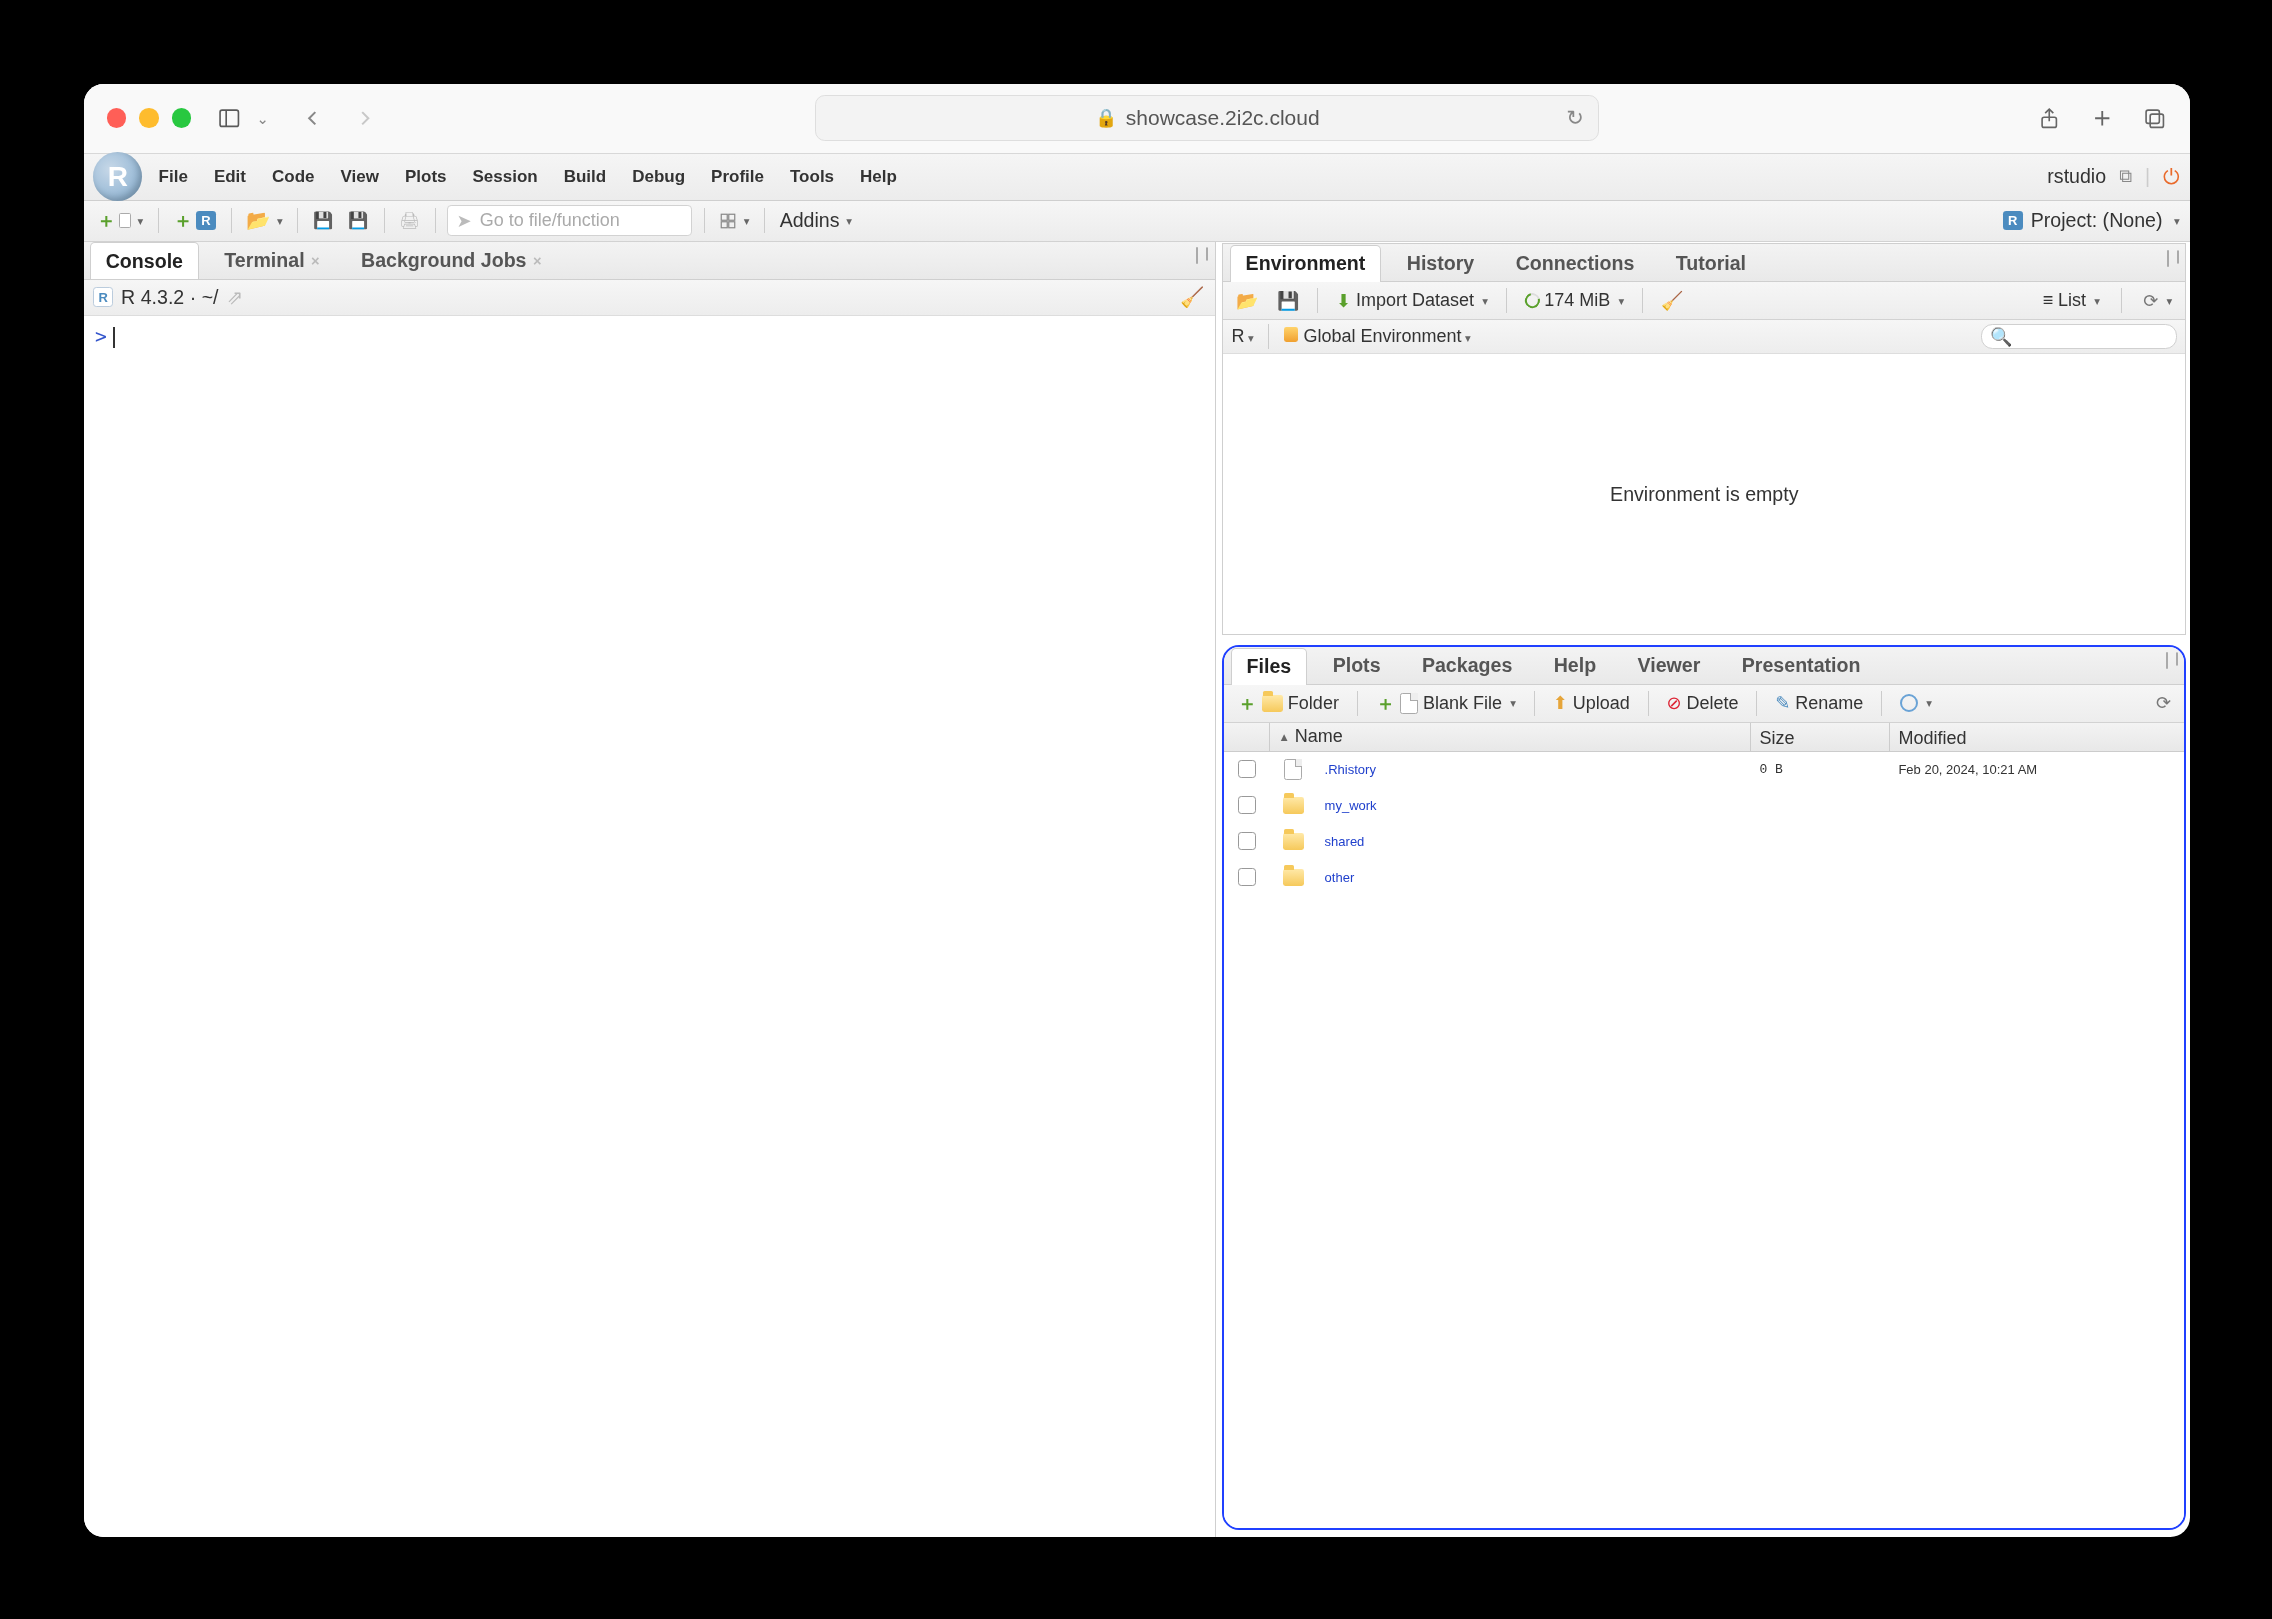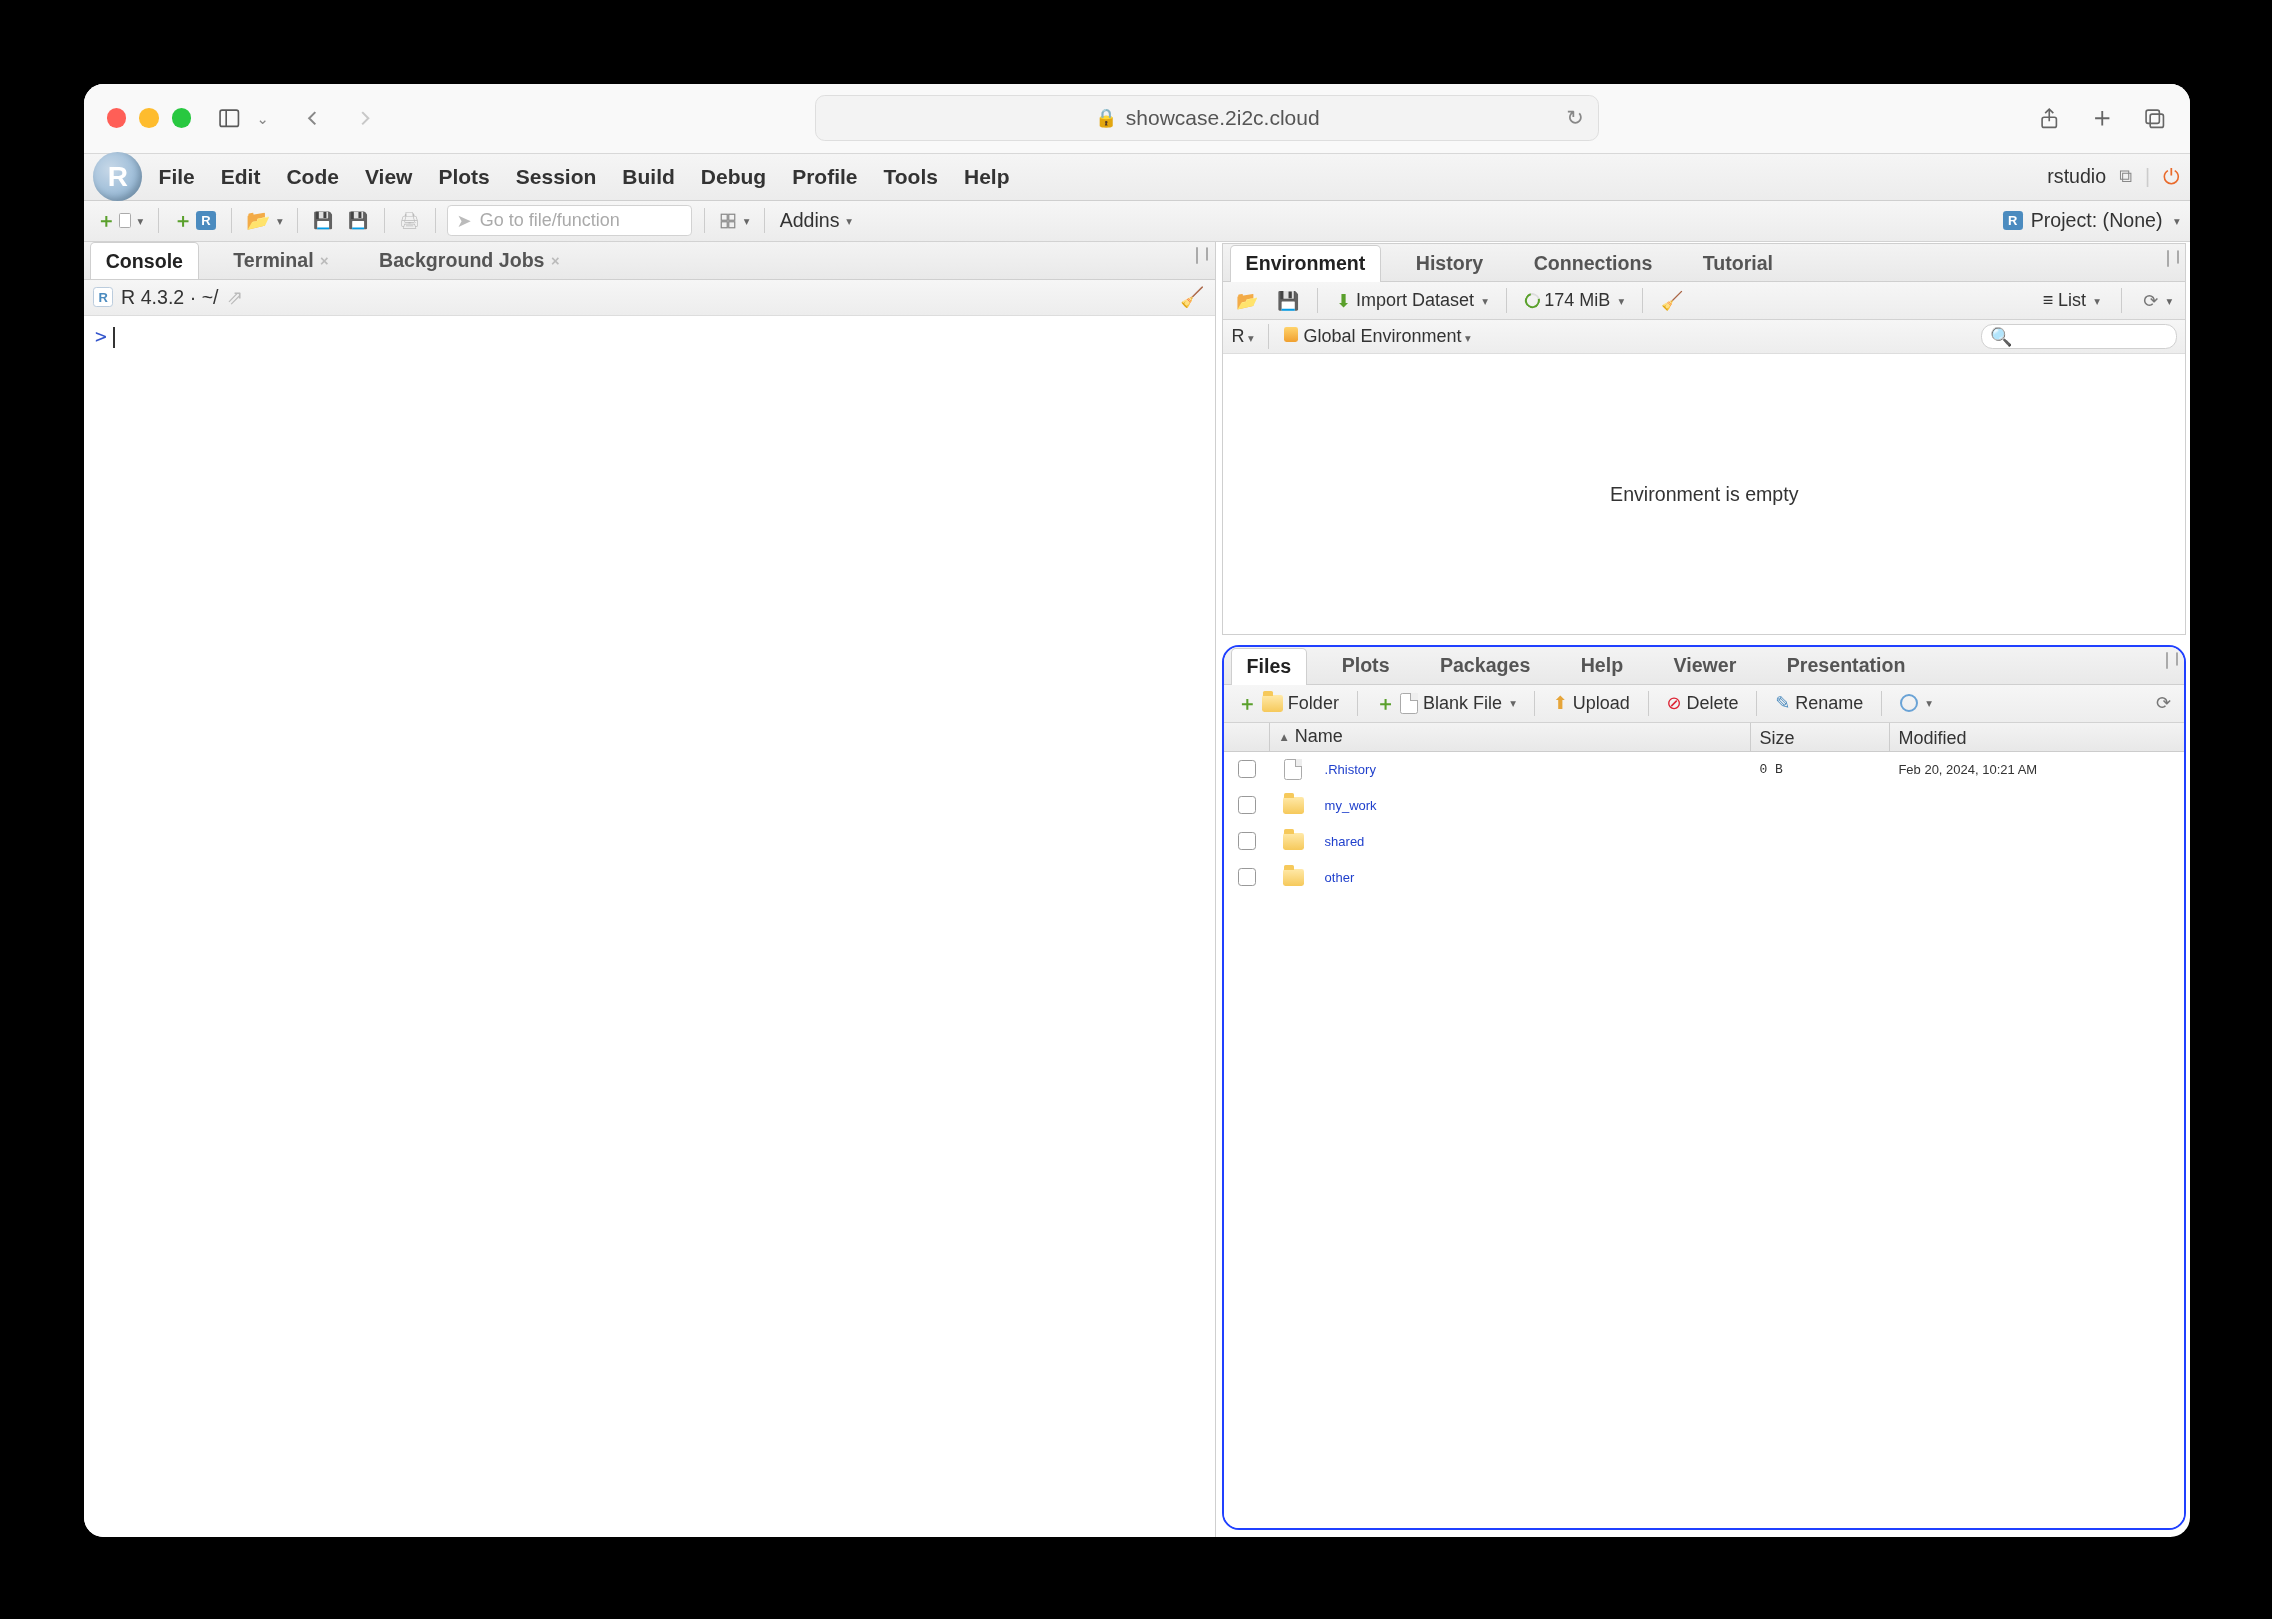--- a/index.html
+++ b/index.html
@@ -57,21 +57,21 @@
     border-bottom:0.8px solid #cfcfcf;
     display:flex; align-items:center; padding:0 9.8px; gap:0;
   }
   .r-logo{
     width:49px; height:49px; border-radius:50%;
     background:radial-gradient(circle at 35% 35%, #c7d8e8, #7fa9cc);
     display:flex;align-items:center;justify-content:center;
     color:#fff;font-weight:bold;font-size:28px;margin-right:16.3px;
     box-shadow: inset -3.3px -3.3px 6.5px rgba(0,0,0,.2);
   }
-  .menus{display:flex;gap:26px;font-size:21px;color:#333;font-weight:600;}
+  .menus{display:flex;gap:26px;font-size:17px;color:#333;font-weight:600;}
   .menus span{cursor:default;}
   .menubar-right{margin-left:auto;display:flex;align-items:center;gap:13px;font-size:19.6px;color:#333;}
   .tiny-r-icon{width:19.6px;height:19.6px;border-radius:3.3px;background:#4b8bbf;color:#fff;display:inline-flex;align-items:center;justify-content:center;font-size:13px;font-weight:bold;}
   .pop-icon{font-size:18px;color:#888;}
   .power-icon{color:#e96a2b;font-size:21px;}
   
   .rstudio-toolbar{
     height:41px;background:linear-gradient(#f6f6f6,#ececec);
     border-bottom:0.8px solid #d2d2d2;
     display:flex;align-items:center;padding:0 9.8px;gap:6.5px;
@@ -90,21 +90,21 @@
   .toolbar-right{margin-left:auto;display:flex;align-items:center;gap:8.2px;font-size:19.6px;color:#333;}
   .caret{font-size:11.4px;color:#666;margin-left:3.3px;}
   
   .panes{flex:1;display:flex;}
   .pane-left{flex:1.08;min-width:0;border-right:0.8px solid #cfcfcf;display:flex;flex-direction:column;}
   .pane-right{flex:0.92;min-width:0;display:flex;flex-direction:column;gap:9.8px;padding:1.6px 3.3px 6.5px 6.5px;}
   
   .tabstrip{
     height:38px;background:linear-gradient(#f3f3f3,#e9e9e9);
     border-bottom:0.8px solid #cfcfcf;display:flex;align-items:flex-end;
-    padding:0 6.5px;gap:19px;position:relative;}
+    padding:0 6.5px;gap:10px;position:relative;}
   .tab{padding:6.5px 14.7px 6.5px 14.7px;font-size:19.6px;font-weight:600;color:#555;display:flex;align-items:center;gap:6.5px;border:0.8px solid transparent;border-bottom:none;border-radius:4.9px 4.9px 0 0;}
   .tab.active{background:#fff;border-color:#cfcfcf;color:#222;position:relative;top:0.8px;}
   .tab .x{color:#bbb;font-size:14.7px;}
   .tab-tools{position:absolute;right:6.5px;top:6.5px;display:flex;gap:8.2px;color:#aaa;}
   .mini-window{width:16.3px;height:11.4px;border:1.6px solid #aaa;border-radius:1.6px;}
   
   .subtoolbar{
     height:38px;background:linear-gradient(#f6f6f6,#ededed);
     border-bottom:0.8px solid #d2d2d2;display:flex;align-items:center;
     padding:0 8.2px;gap:8.2px;font-size:18px;color:#333;}

